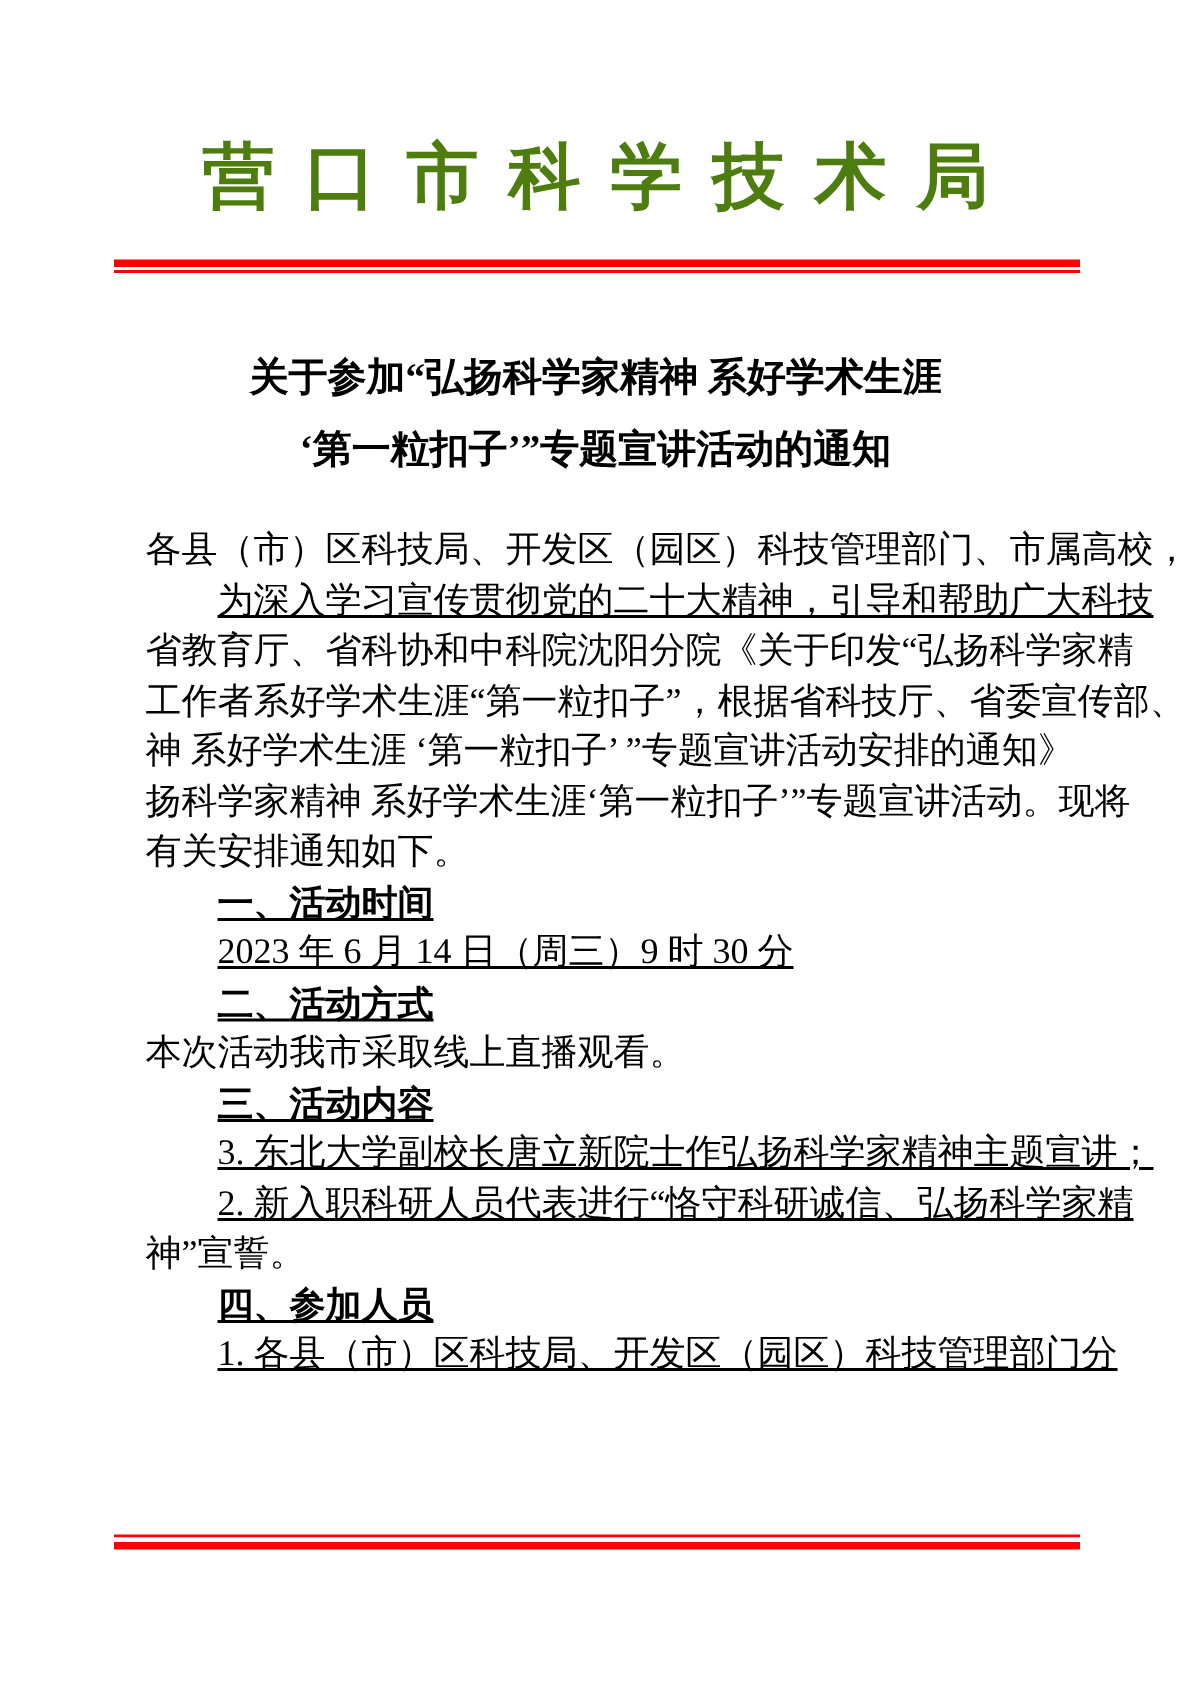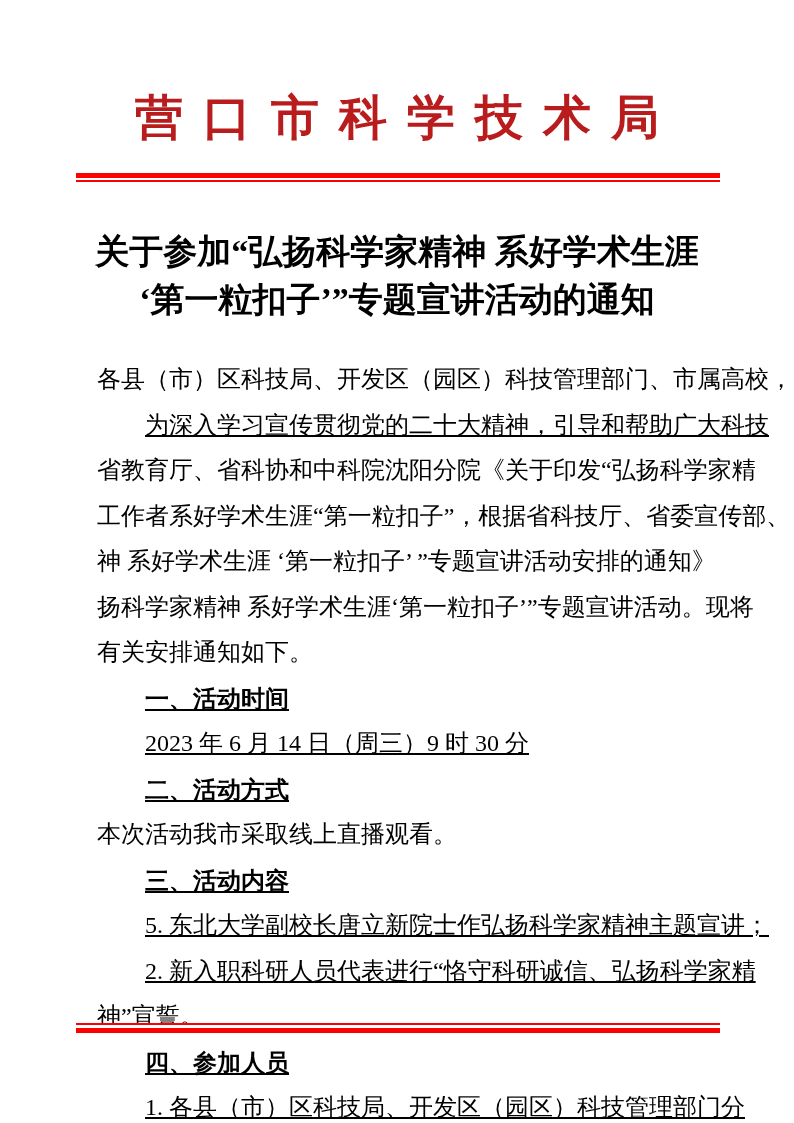--- a/index.html
+++ b/index.html
@@ -19,21 +19,21 @@
   
   .org-title {
     position: absolute;
     top: 86px;
     left: 0;
     right: 0;
     text-align: center;
     font-family: "Liberation Serif", serif;
     font-size: 48px;
     font-weight: bold;
-    color: #b91c1c;
+    color: #4d7c0f;
     letter-spacing: 20px;
     padding-left: 20px;
     white-space: nowrap;
   }
   
   .rule {
     position: absolute;
     left: 76px;
     width: 644px;
   }
@@ -43,38 +43,37 @@
   .rule .thin  { height: 2px; background: #fe0000; }
   .rule .gap   { height: 2px; background: #ffffff; }
   .rule-bottom .gap { height: 3px; }
   
   .doc-title {
     position: absolute;
     top: 228px;
     left: 0;
     right: 0;
     text-align: center;
-    font-size: 34px;
+    font-size: 26px;
     font-weight: bold;
     line-height: 48px;
   }
   .doc-title .t-line { white-space: nowrap; }
   
   .doc-body {
     position: absolute;
     top: 351px;
     left: 97px;
     width: 620px;
     font-size: 24px;
     line-height: 33.5px;
   }
   .ln {
     height: 33.5px;
     white-space: nowrap;
-    margin-top: 12px;
   }
   .ind { padding-left: 48px; text-decoration: underline; }
   .hd {
     font-family: "Liberation Sans", sans-serif;
     font-weight: bold;
   }
 </style>
 </head>
 <body>
 
@@ -99,21 +98,21 @@
     <div class="ln">省教育厅、省科协和中科院沈阳分院《关于印发“弘扬科学家精</div>
     <div class="ln">工作者系好学术生涯“第一粒扣子”，根据省科技厅、省委宣传部、</div>
     <div class="ln">神 系好学术生涯 ‘第一粒扣子’ ”专题宣讲活动安排的通知》</div>
     <div class="ln">扬科学家精神 系好学术生涯‘第一粒扣子’”专题宣讲活动。现将</div>
     <div class="ln">有关安排通知如下。</div>
     <div class="ln ind hd">一、活动时间</div>
     <div class="ln ind">2023 年 6 月 14 日（周三）9 时 30 分</div>
     <div class="ln ind hd">二、活动方式</div>
     <div class="ln">本次活动我市采取线上直播观看。</div>
     <div class="ln ind hd">三、活动内容</div>
-    <div class="ln ind">5. 东北大学副校长唐立新院士作弘扬科学家精神主题宣讲；</div>
+    <div class="ln ind">3. 东北大学副校长唐立新院士作弘扬科学家精神主题宣讲；</div>
     <div class="ln ind">2. 新入职科研人员代表进行“恪守科研诚信、弘扬科学家精</div>
     <div class="ln">神”宣誓。</div>
     <div class="ln ind hd">四、参加人员</div>
     <div class="ln ind">1. 各县（市）区科技局、开发区（园区）科技管理部门分</div>
   </div>
 
   <div class="rule rule-bottom">
     <div class="thin"></div>
     <div class="gap"></div>
     <div class="thick"></div>

